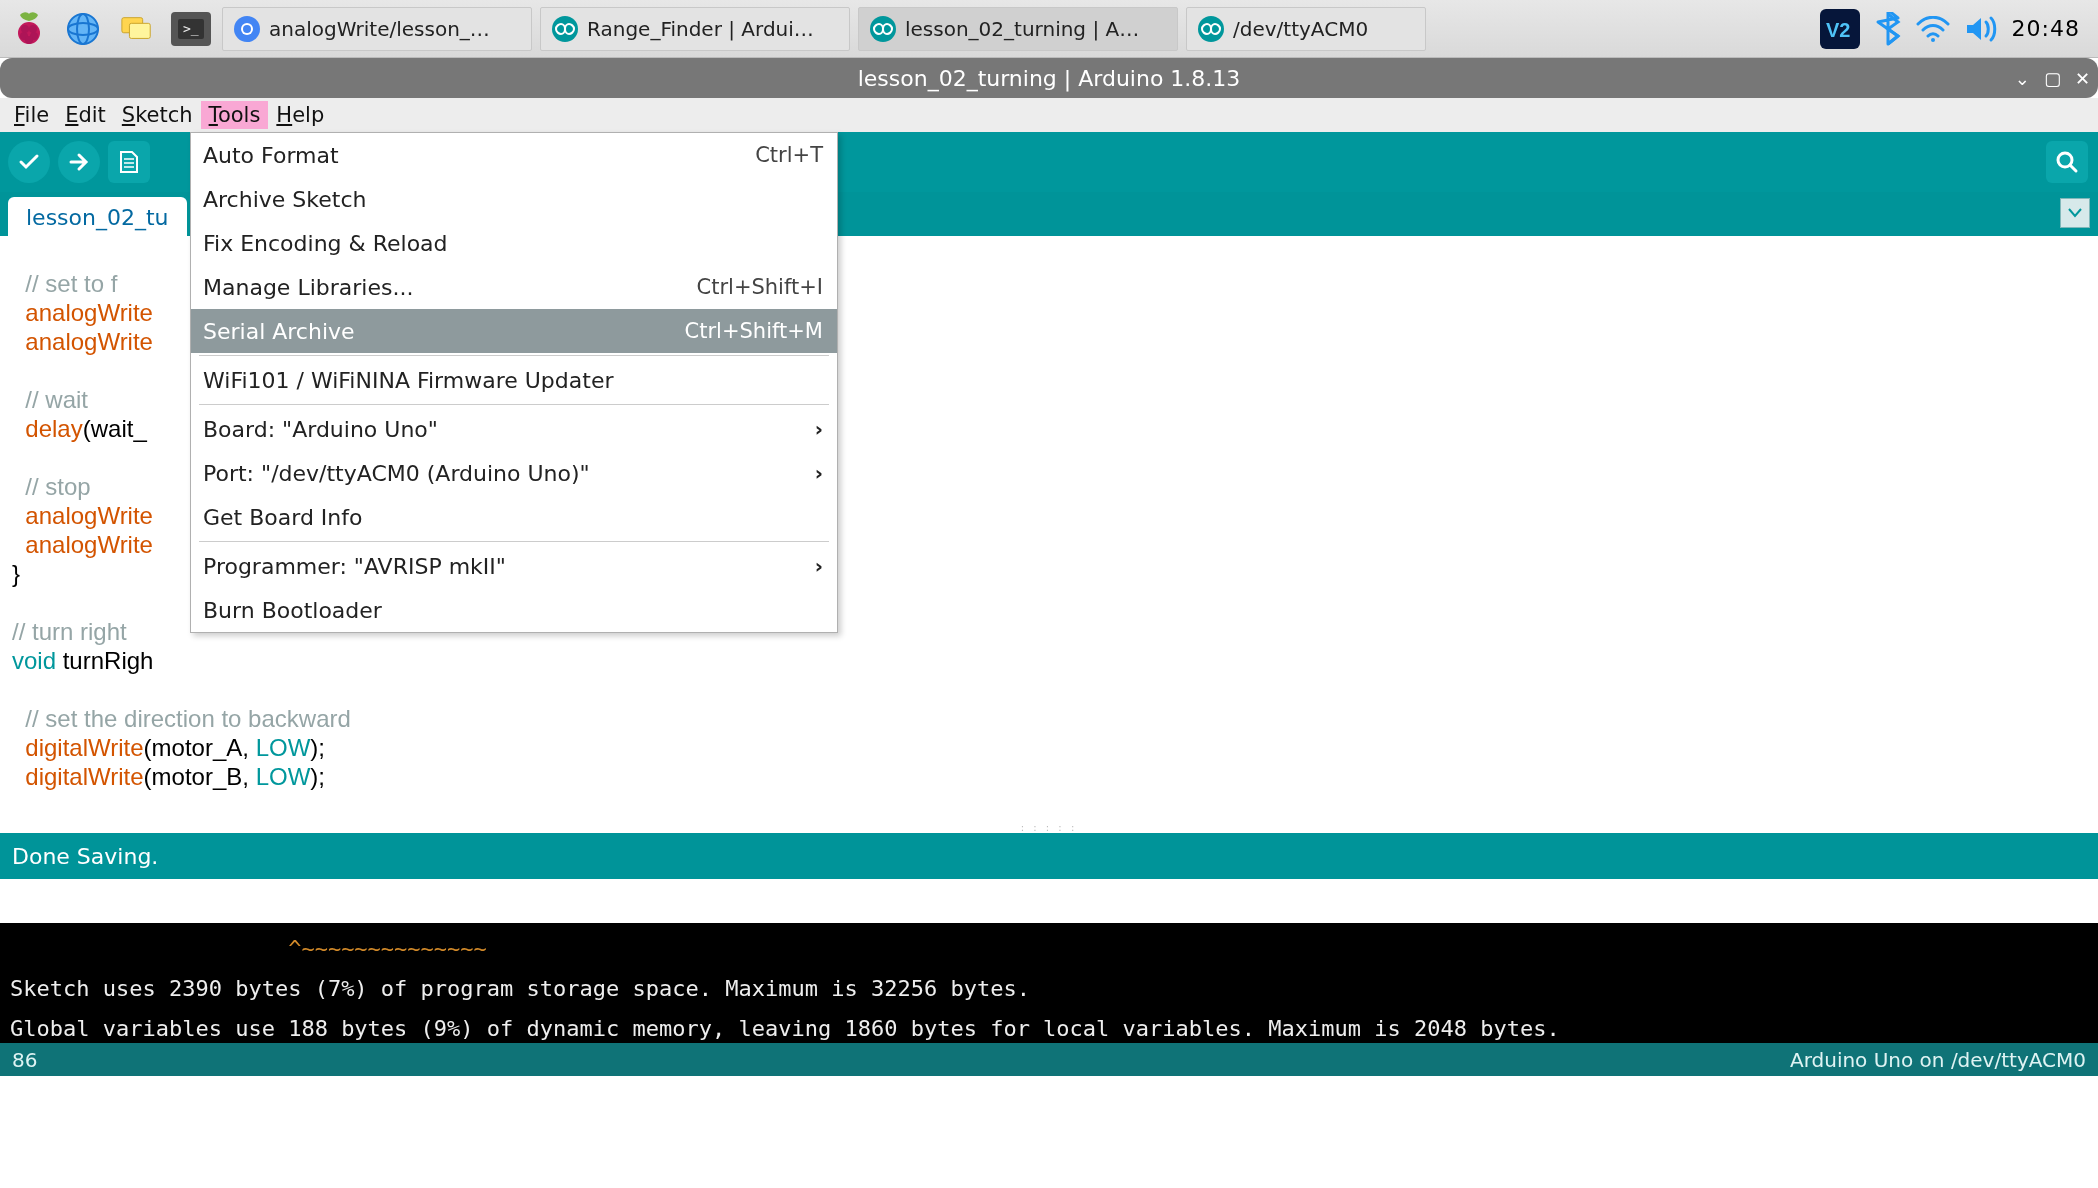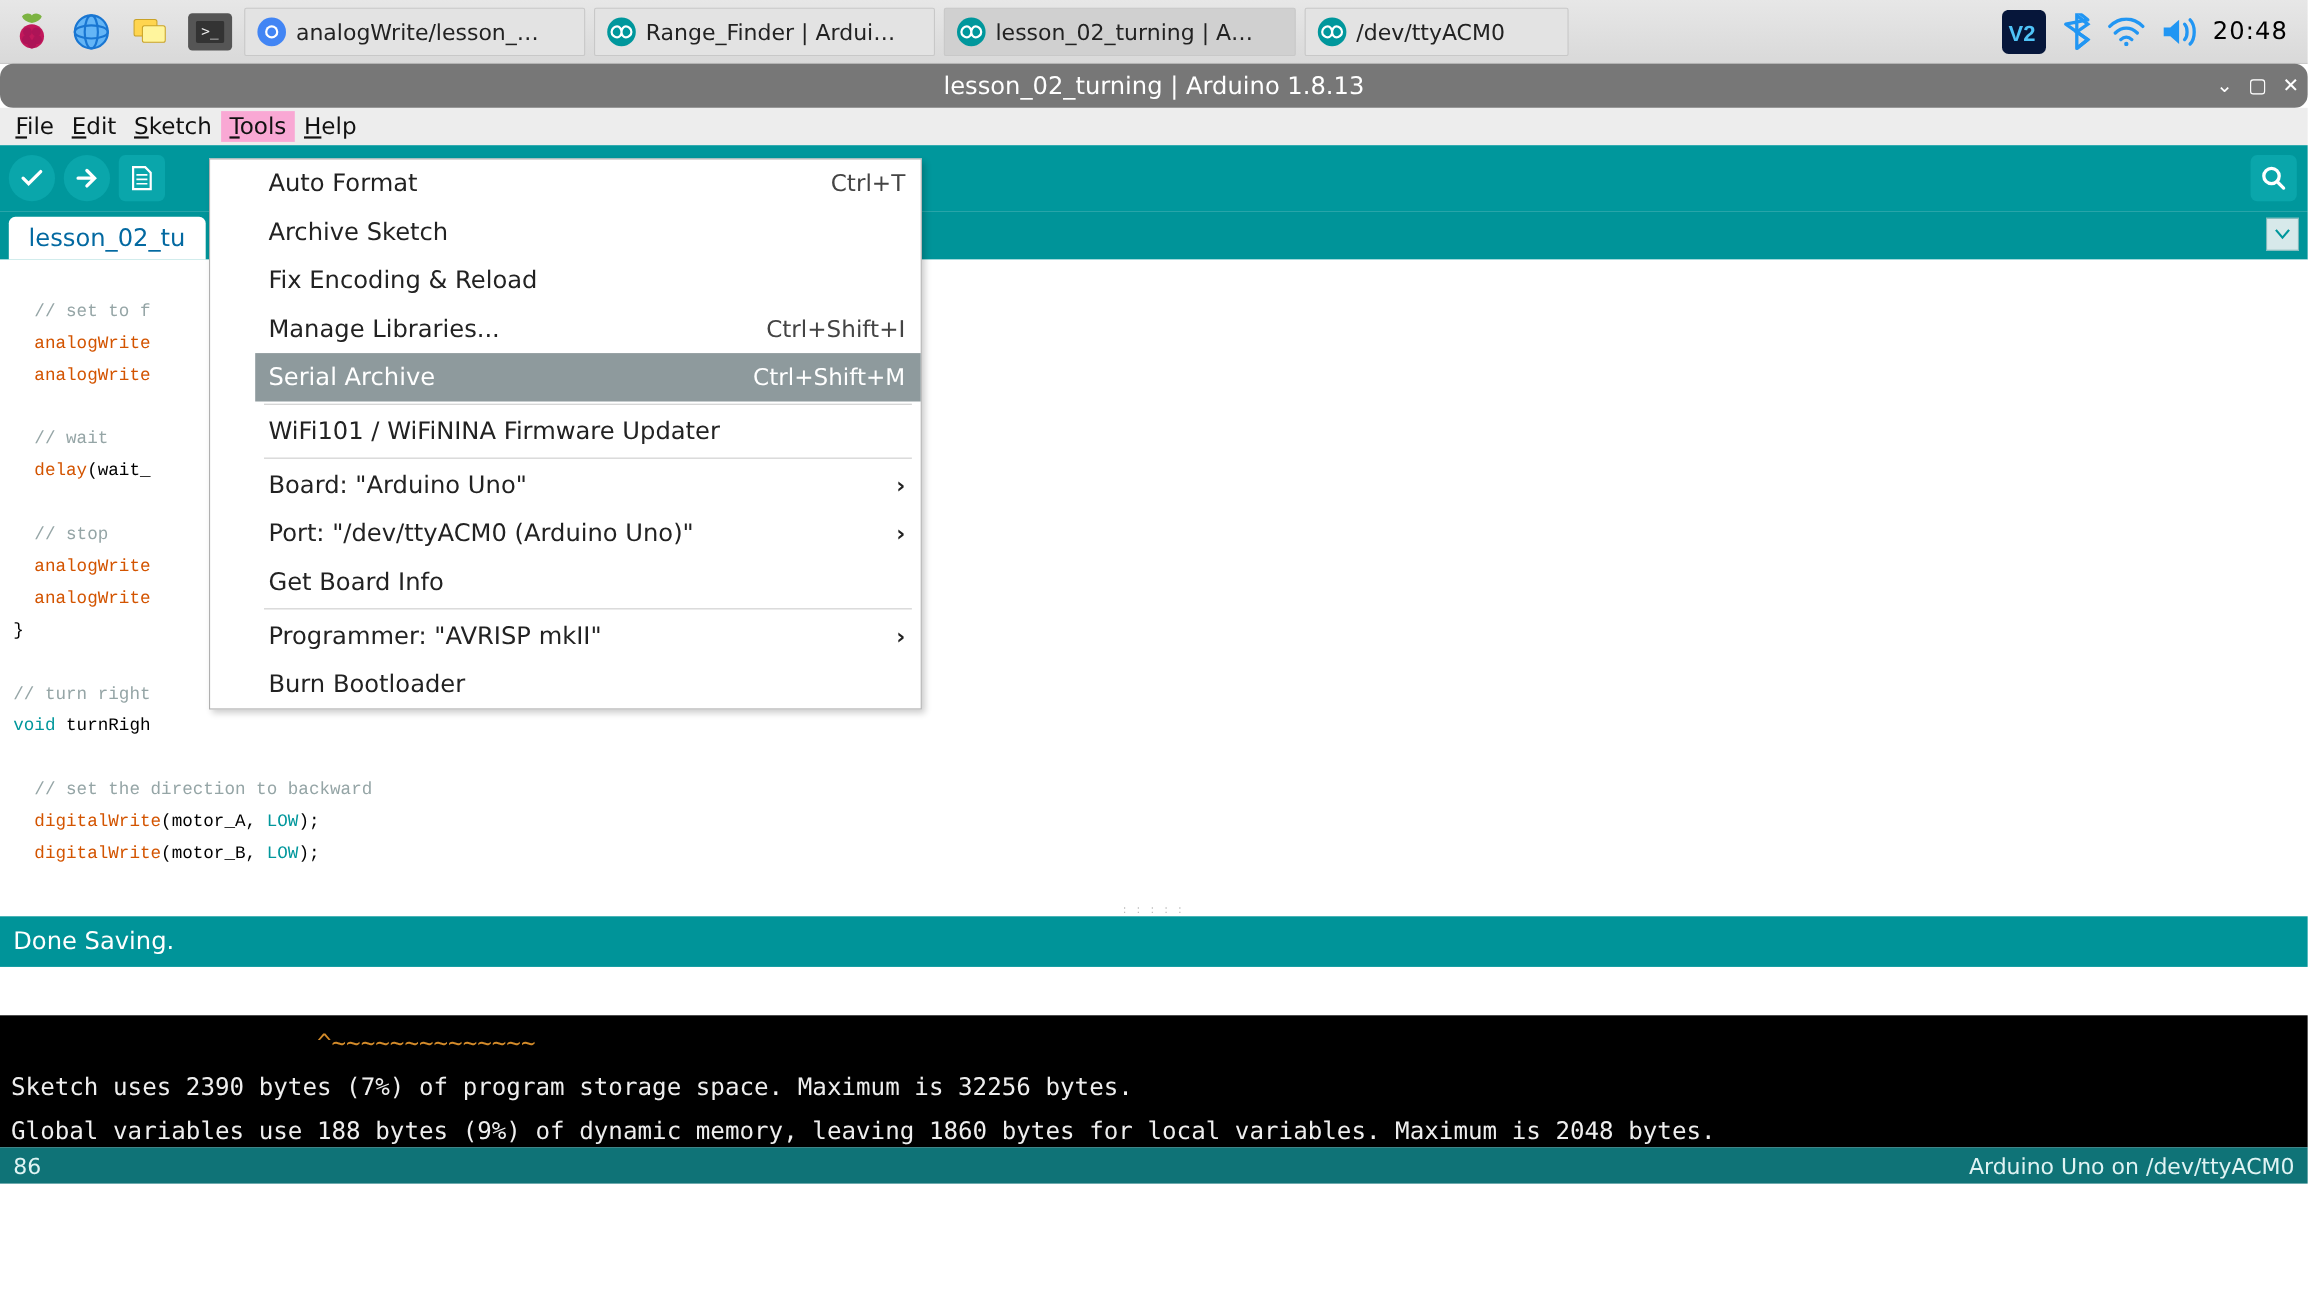--- a/index.html
+++ b/index.html
@@ -35,28 +35,28 @@
 .tb-btn{width:42px;height:42px;border-radius:50%;background:#0aa6ab;display:flex;align-items:center;justify-content:center;color:#fff;}
 .tb-btn.sq{border-radius:6px;}
 .tb-right{position:absolute;right:10px;display:flex;align-items:center;}
 
 
 .tabstrip{height:44px;background:#009499;display:flex;align-items:flex-end;padding-left:8px;position:relative;}
 .tab{background:#fff;color:#0369a1;padding:8px 18px 6px;border-radius:6px 6px 0 0;font-size:22px;}
 .tabstrip .tab-menu{position:absolute;right:8px;top:6px;width:30px;height:30px;background:#d7e9ea;border:1px solid #7fb8ba;display:flex;align-items:center;justify-content:center;color:#00979c;}
 
 
-.code-area{background:#fff;font-family:Liberation Mono, monospace;font-size:16px;line-height:29px;color:#000;padding:4px 12px 6px;white-space:pre;position:relative;height:585px;overflow:hidden;}
+.code-area{background:#fff;font-family:Liberation Sans, sans-serif;font-size:24px;line-height:29px;color:#000;padding:4px 12px 6px;white-space:pre;position:relative;height:585px;overflow:hidden;}
 .kw{color:#00979c;}
 .fn{color:#d35400;}
 .cm{color:#95a5a6;}
 .lit{color:#00979c;}
 
 
-.dropdown{position:absolute;left:190px;top:144px;width:648px;background:#fff;border:1px solid #b0b0b0;box-shadow:3px 3px 6px rgba(0,0,0,0.2);z-index:50;font-size:22px;color:#222;padding-left:41px;}
+.dropdown{position:absolute;left:190px;top:132px;width:648px;background:#fff;border:1px solid #b0b0b0;box-shadow:3px 3px 6px rgba(0,0,0,0.2);z-index:50;font-size:22px;color:#222;}
 .dropdown .dd-item{display:flex;align-items:center;justify-content:space-between;padding:8px 14px 8px 12px;min-height:44px;}
 .dropdown .dd-item.sel{background:#8e9a9d;color:#fff;}
 .dropdown .dd-sep{height:1px;background:#ccc;margin:2px 8px;}
 .dd-short{color:#444;font-size:21px;}
 .dd-item.sel .dd-short{color:#fff;}
 .dd-sub{font-weight:bold;font-size:20px;}
 
 
 .status-strip{height:46px;background:#009499;color:#fff;display:flex;align-items:center;padding:0 12px;font-size:22px;}
 .console{height:120px;background:#000;color:#eee;font-family:"DejaVu Sans Mono",monospace;font-size:22px;line-height:40px;padding:6px 10px;white-space:pre;overflow:hidden;margin-top:44px;}

